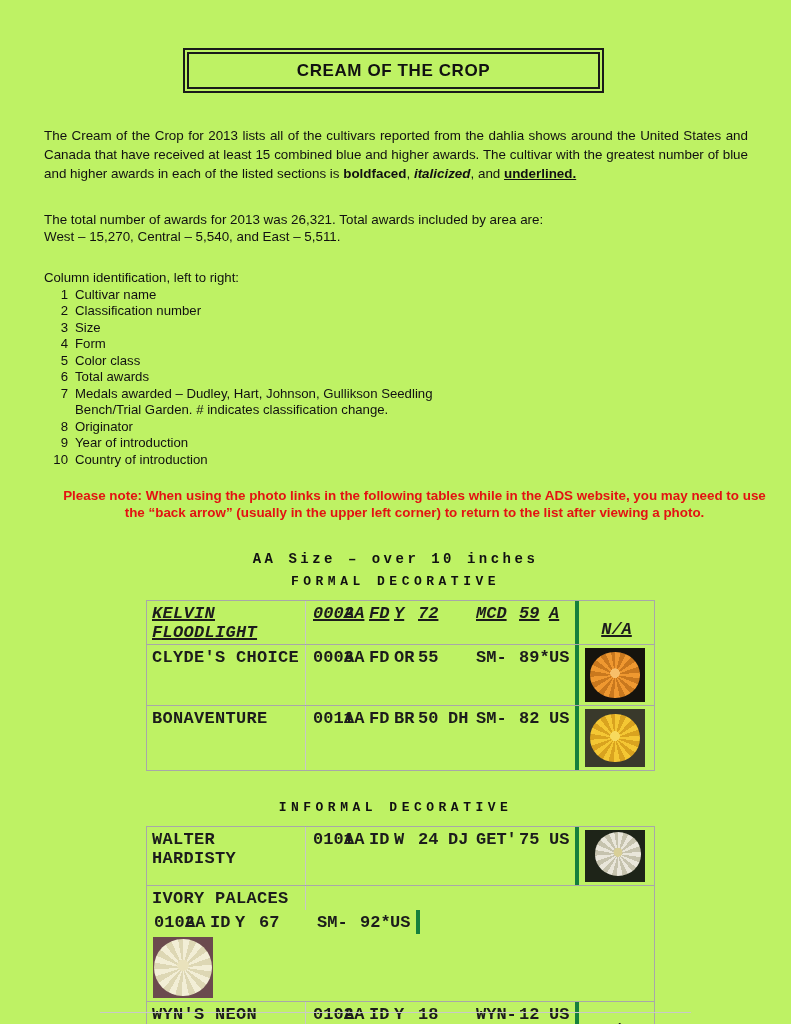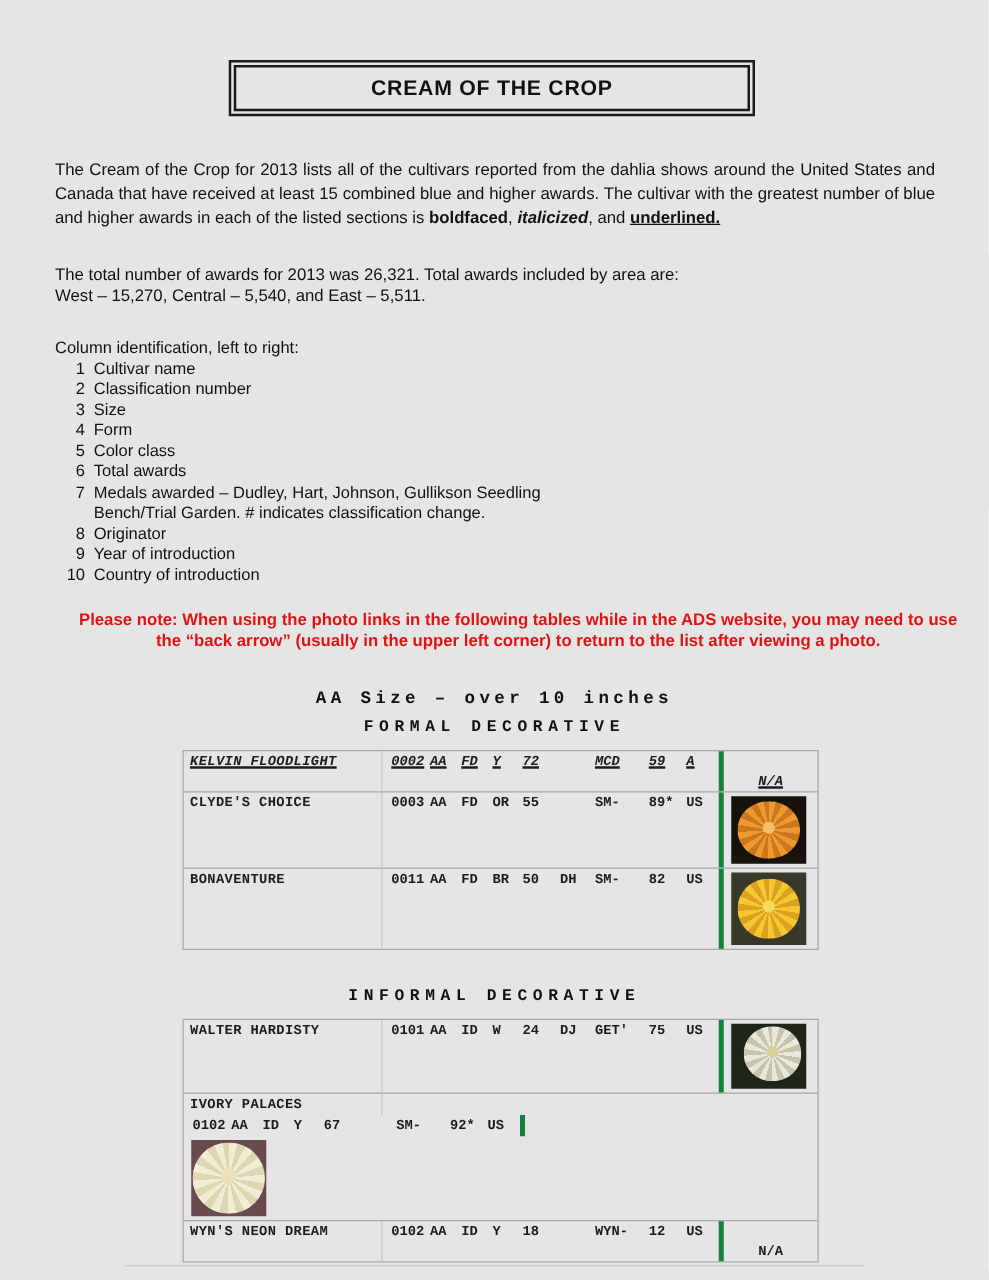--- a/index.html
+++ b/index.html
@@ -1,19 +1,19 @@
 <!DOCTYPE html>
 <html><head>
 <meta charset="utf-8">
 <style>
   html,body{margin:0;padding:0;background:#ffffff;}
   .page{
     position:relative;
     width:791px;height:1024px;
-    background:#e5e5e5;
+    background:#bef264;
     font-family:"Liberation Sans",sans-serif;
     color:#111;
     overflow:hidden;
   }
   
   .title-box-outer{
     margin:48px 0 0 183px;
     width:413px;
     border:2px solid #1a1a1a;
     padding:2px;
@@ -75,21 +75,21 @@
     font-size:13px;
     letter-spacing:4.5px;
   }
   
   .ctable{
     margin:11px 0 0 146px;
     width:509px;
     border:1px solid #a8a8a8;
     font-family:"Liberation Mono",monospace;
     font-weight:bold;
-    font-size:11px;
+    font-size:17px;
     color:#1c1c1c;
     box-sizing:border-box;
   }
   .trow{display:flex;border-bottom:1px solid #a8a8a8;}
   .trow:last-child{border-bottom:none;}
   .tname{
     width:159px;flex:none;
     border-right:1px solid #c8c8c8;
     padding:3px 2px 2px 5px;
     box-sizing:border-box;

